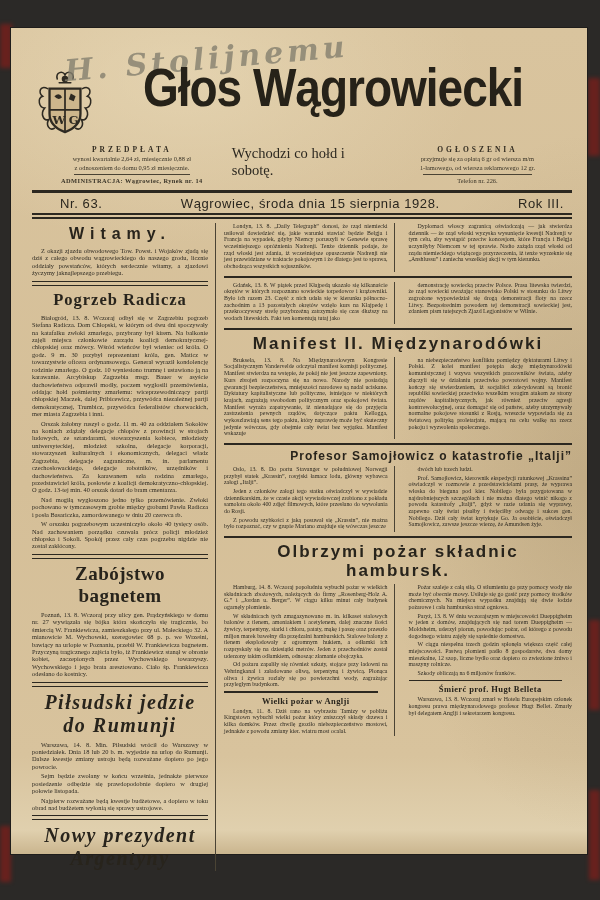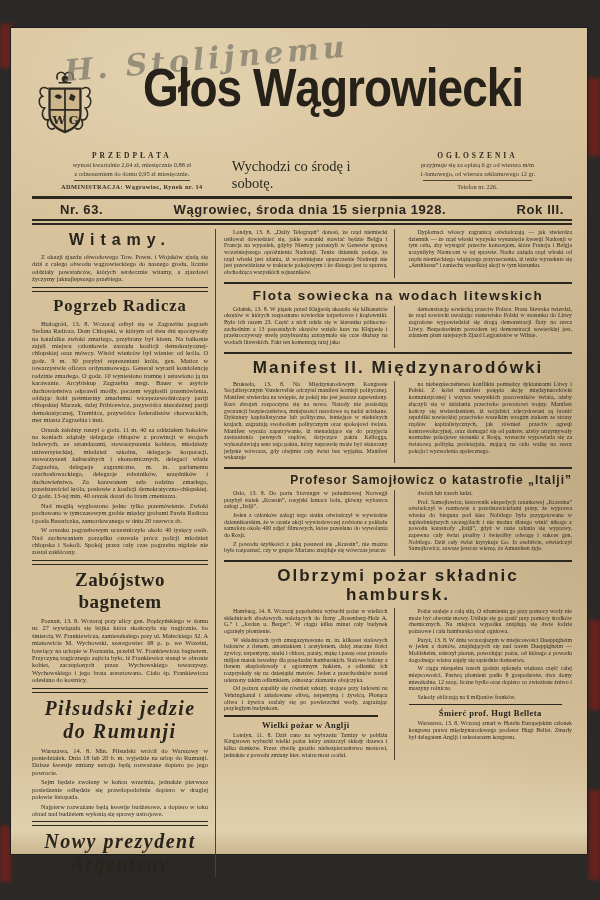--- a/index.html
+++ b/index.html
@@ -25,33 +25,33 @@
       font-family:"DejaVu Serif",serif;font-style:italic;font-size:30px;font-weight:700;
       color:#85806f;opacity:.8;transform:rotate(-5deg);letter-spacing:4px;white-space:nowrap;}
 
   
   .masthead{display:flex;align-items:flex-end;height:112px;padding-top:34px;box-sizing:border-box;}
   .crest{width:58px;height:78px;flex:0 0 auto;margin-left:4px;}
   .title{flex:1;text-align:center;font-family:"Liberation Sans",sans-serif;font-weight:700;
          font-size:46px;letter-spacing:-1px;transform:scaleY(1.18);transform-origin:bottom;
          color:#262219;white-space:nowrap;line-height:1;}
 
-  .info-row{display:flex;margin-top:6px;align-items:flex-end;}
+  .info-row{display:flex;align-items:flex-start;}
   .info-block{font-size:6.4px;line-height:1.35;color:#3a3428;}
   .info-left{width:37%;text-align:center;}
   .info-center{width:28%;display:flex;align-items:center;justify-content:center;
                font-size:14.5px;color:#2c2820;}
   .info-right{width:35%;text-align:center;}
   .info-heading{font-size:7.5px;font-weight:700;letter-spacing:3px;color:#332d22;}
   .mini-rule{width:58%;height:1px;background:#4a4334;margin:2px auto;}
   .info-admin{font-weight:700;letter-spacing:.4px;}
 
   .rule-thick{height:3px;background:#2c2820;margin-top:4px;}
   .dateline{display:flex;align-items:center;justify-content:space-between;
-            font-family:"Liberation Sans",sans-serif;font-weight:700;font-size:13px;
+            font-family:"Liberation Sans",sans-serif;font-weight:400;font-size:13px;
             letter-spacing:.6px;color:#2a261e;padding:3px 8px 2px 28px;}
   .rule-double{height:6px;border-top:2.5px solid #2c2820;border-bottom:2px solid #2c2820;box-sizing:border-box;}
 
   
   .content{display:flex;margin-top:4px;height:648px;overflow:hidden;}
   .col-left{width:176px;flex:0 0 auto;padding-right:7px;}
   .col-right{flex:1;border-left:1px solid #4a4334;padding-left:8px;}
 
   p.body{margin:0 0 2px;text-align:justify;text-indent:9px;}
   .col-left p.body{font-size:6.4px;line-height:1.16;}
@@ -110,21 +110,21 @@
       </header>
 
       <div class="info-row">
         <div class="info-block info-left">
           <div class="info-heading">PRZEDPŁATA</div>
           <div>wynosi kwartalnie 2,64 zł, miesięcznie 0,88 zł</div>
           <div>z odnoszeniem do domu 0,95 zł miesięcznie.</div>
           <div class="mini-rule"></div>
           <div class="info-admin">ADMINISTRACJA: Wągrowiec, Rynek nr. 14</div>
         </div>
-        <div class="info-center">Wychodzi co środę i sobotę.</div>
+        <div class="info-center">Wychodzi co hołd i sobotę.</div>
         <div class="info-block info-right">
           <div class="info-heading">OGŁOSZENIA</div>
           <div>przyjmuje się za opłatą 6 gr od wiersza m/m</div>
           <div>1-łamowego, od wiersza reklamowego 12 gr.</div>
           <div class="mini-rule"></div>
           <div>Telefon nr. 226.</div>
         </div>
       </div>
 
       <div class="rule-thick"></div>
@@ -177,21 +177,20 @@
                 <p class="body">Londyn, 13. 8. „Daily Telegraph” donosi, że rząd niemiecki usiłował dowiedzieć się, jakie warunki stawiać będzie Belgja i Francja na wypadek, gdyby Niemcy poruszyli w Genewie sprawę wcześniejszego opróżnienia Nadrenji. Tenże dziennik podaje, że rząd włoski jest zdania, iż wcześniejsze opuszczenie Nadrenji nie jest przewidziane w traktacie pokojowym i że dlatego jest to sprawa, obchodząca wszystkich sojuszników.</p>
               </div>
               <div class="subcol subcol-b">
                 <p class="body">Dyplomaci włoscy zagranicą oświadczają — jak stwierdza dziennik — że rząd włoski wyzyska wysunięcie kwestji Nadrenji w tym celu, aby wystąpić przeciw koncesjom, które Francja i Belgja uczyniłyby Niemcom w tej sprawie. Nadto zażąda rząd włoski od rządu niemieckiego wiążącego przyrzeczenia, iż tenże wyrzeknie się „Anshlussu” i zaniecha wszelkiej akcji w tym kierunku.</p>
               </div>
             </div>
           </section>
           <div class="rdiv"></div>
 
           <section>
-            <h2 class="hl-med">Flota sowiecka na wodach litewskich</h2>
             <div class="two-col">
               <div class="subcol">
                 <p class="body">Gdańsk, 13. 8. W piątek przed Kłajpedą ukazało się kilkanaście okrętów w których rozpoznano sowieckie torpedowce i krążowniki. Było ich razem 23. Część z nich udała się w kierunku północno-zachodnim a 13 pozostałych okrętów wzięło kurs na Kłajpedę i przekroczywszy strefę przybrzeżną zatrzymało się czas dłuższy na wodach litewskich. Fakt ten komentują tutaj jako</p>
               </div>
               <div class="subcol subcol-b">
                 <p class="body">demonstrację sowiecką przeciw Polsce. Prasa litewska twierdzi, że rząd sowiecki uważając stanowisko Polski w stosunku do Litwy zagrożone wypowiedział się drogą demonstracji floty na rzecz Litwy. Bezpośrednim powodem tej demonstracji sowieckiej jest, zdaniem pism tutejszych Zjazd Legjonistów w Wilnie.</p>
               </div>
             </div>
           </section>
           <div class="rdiv"></div>

